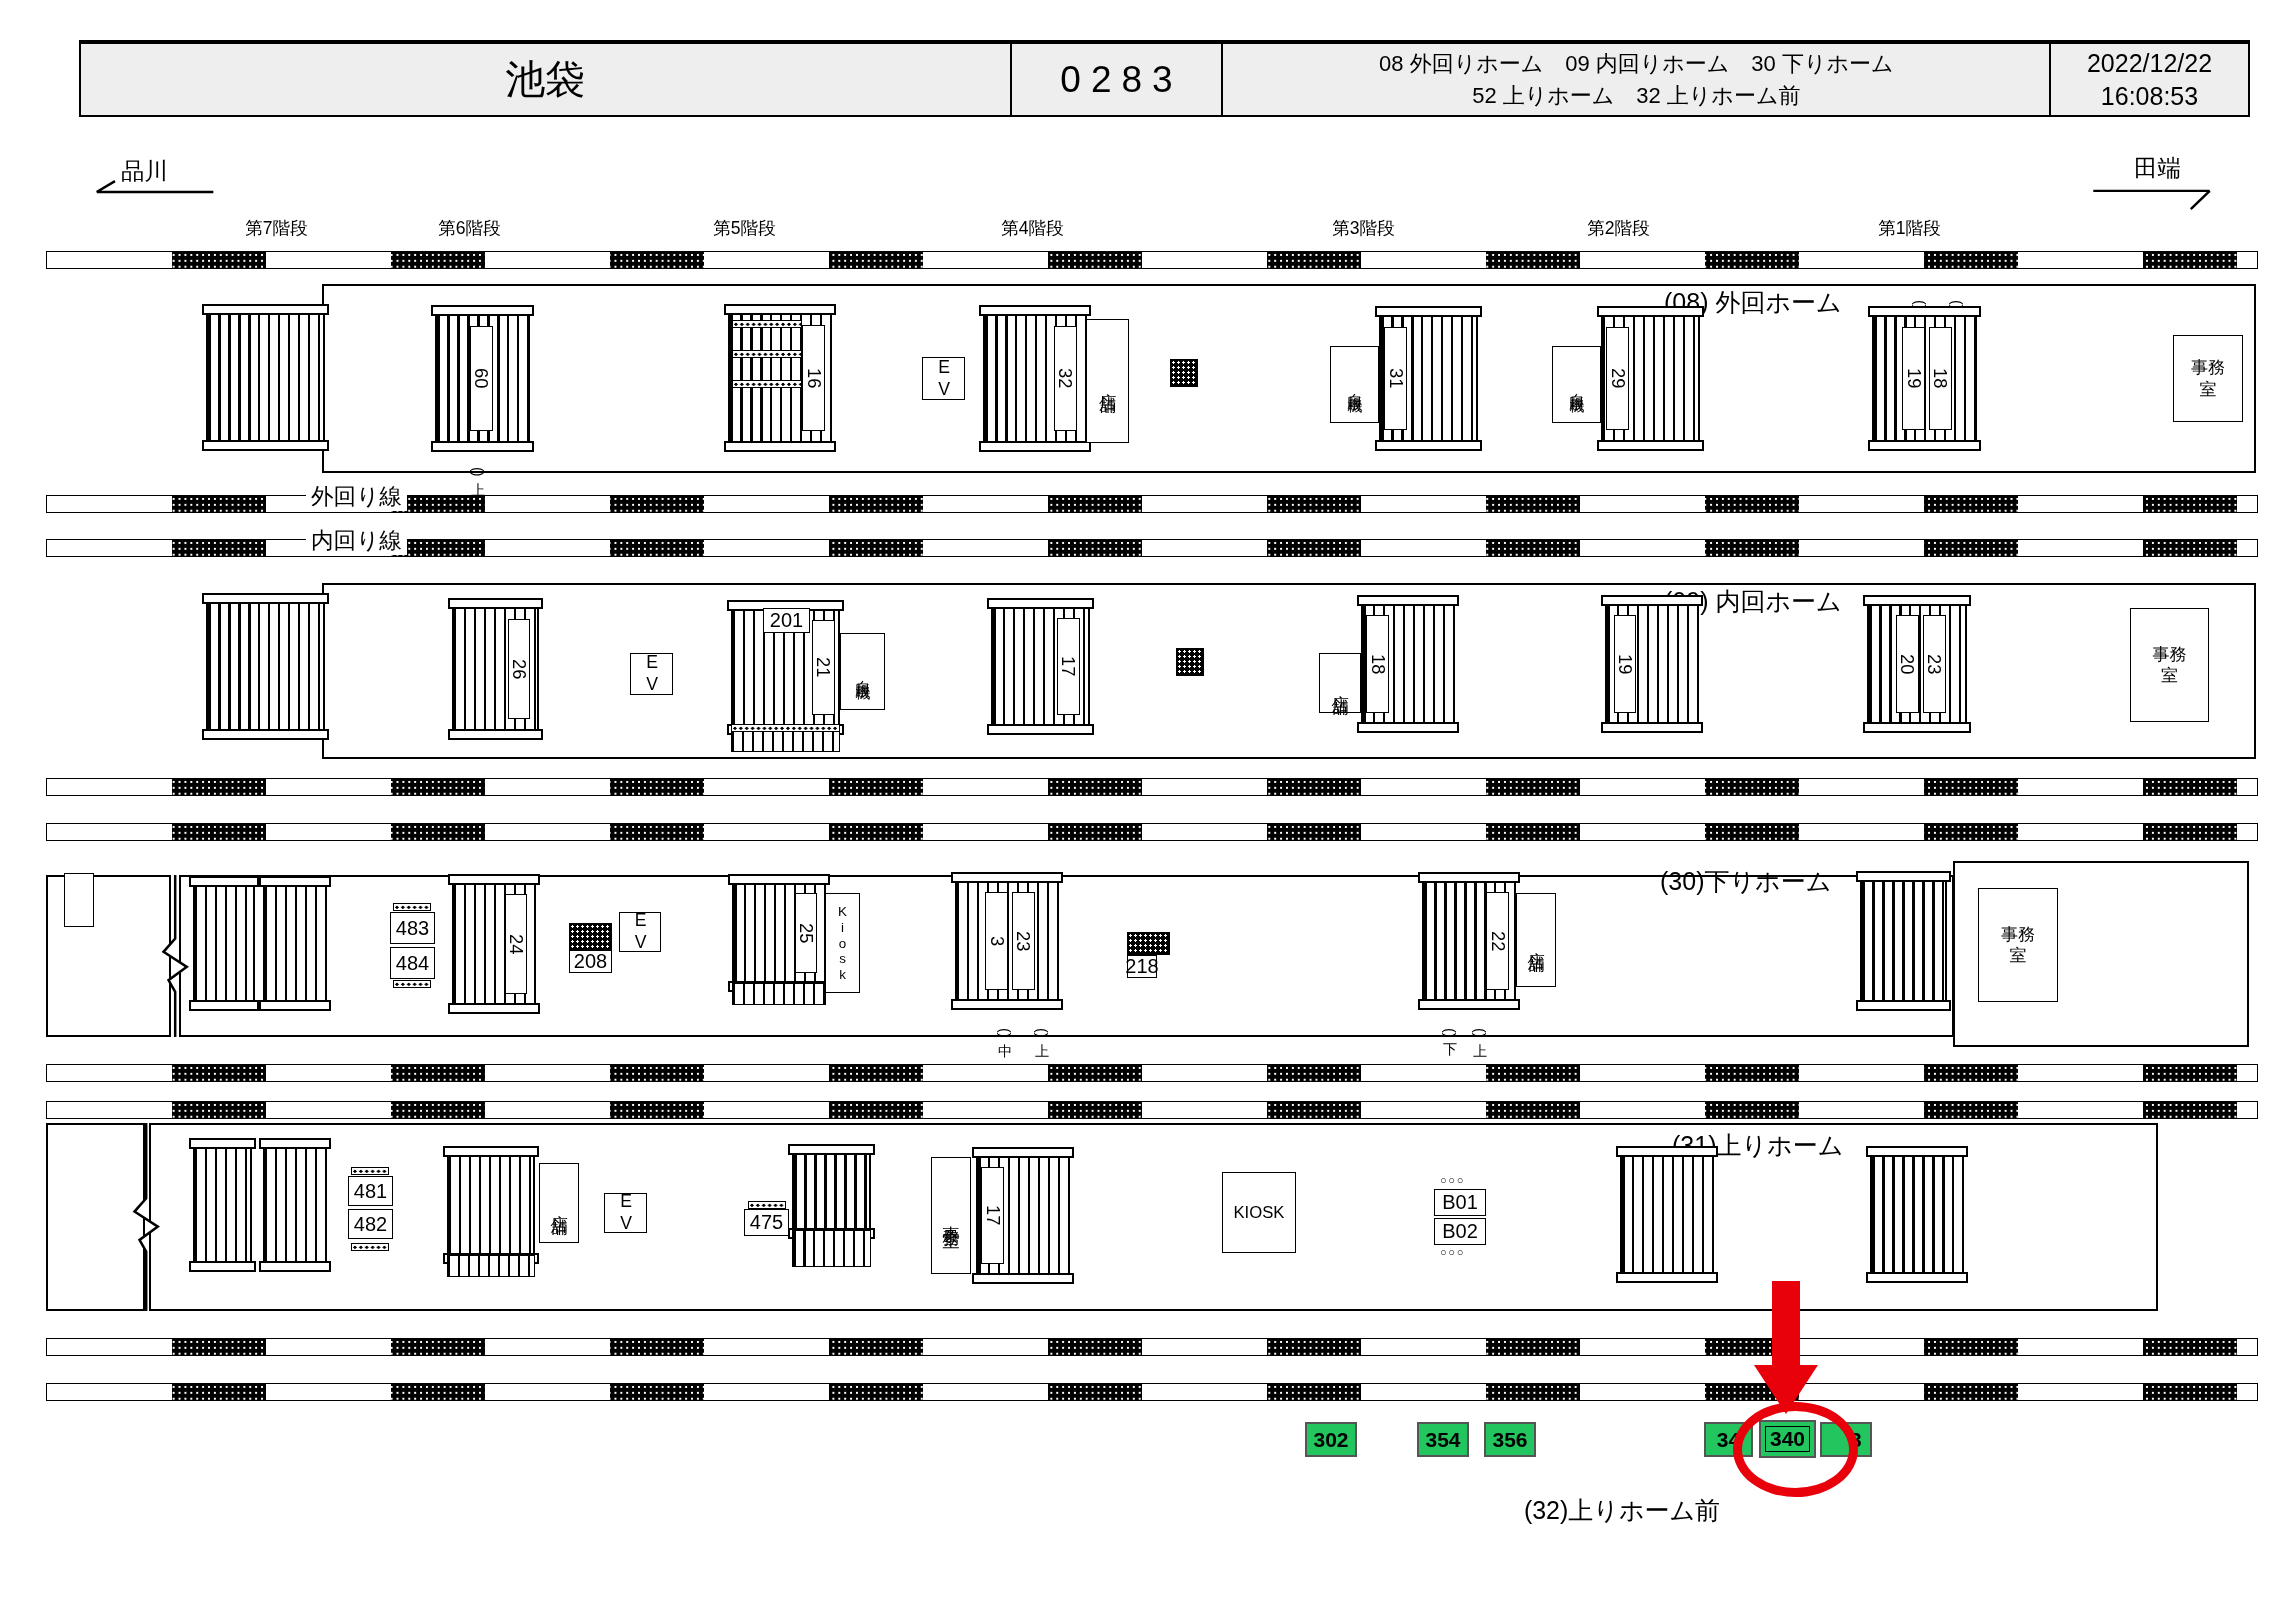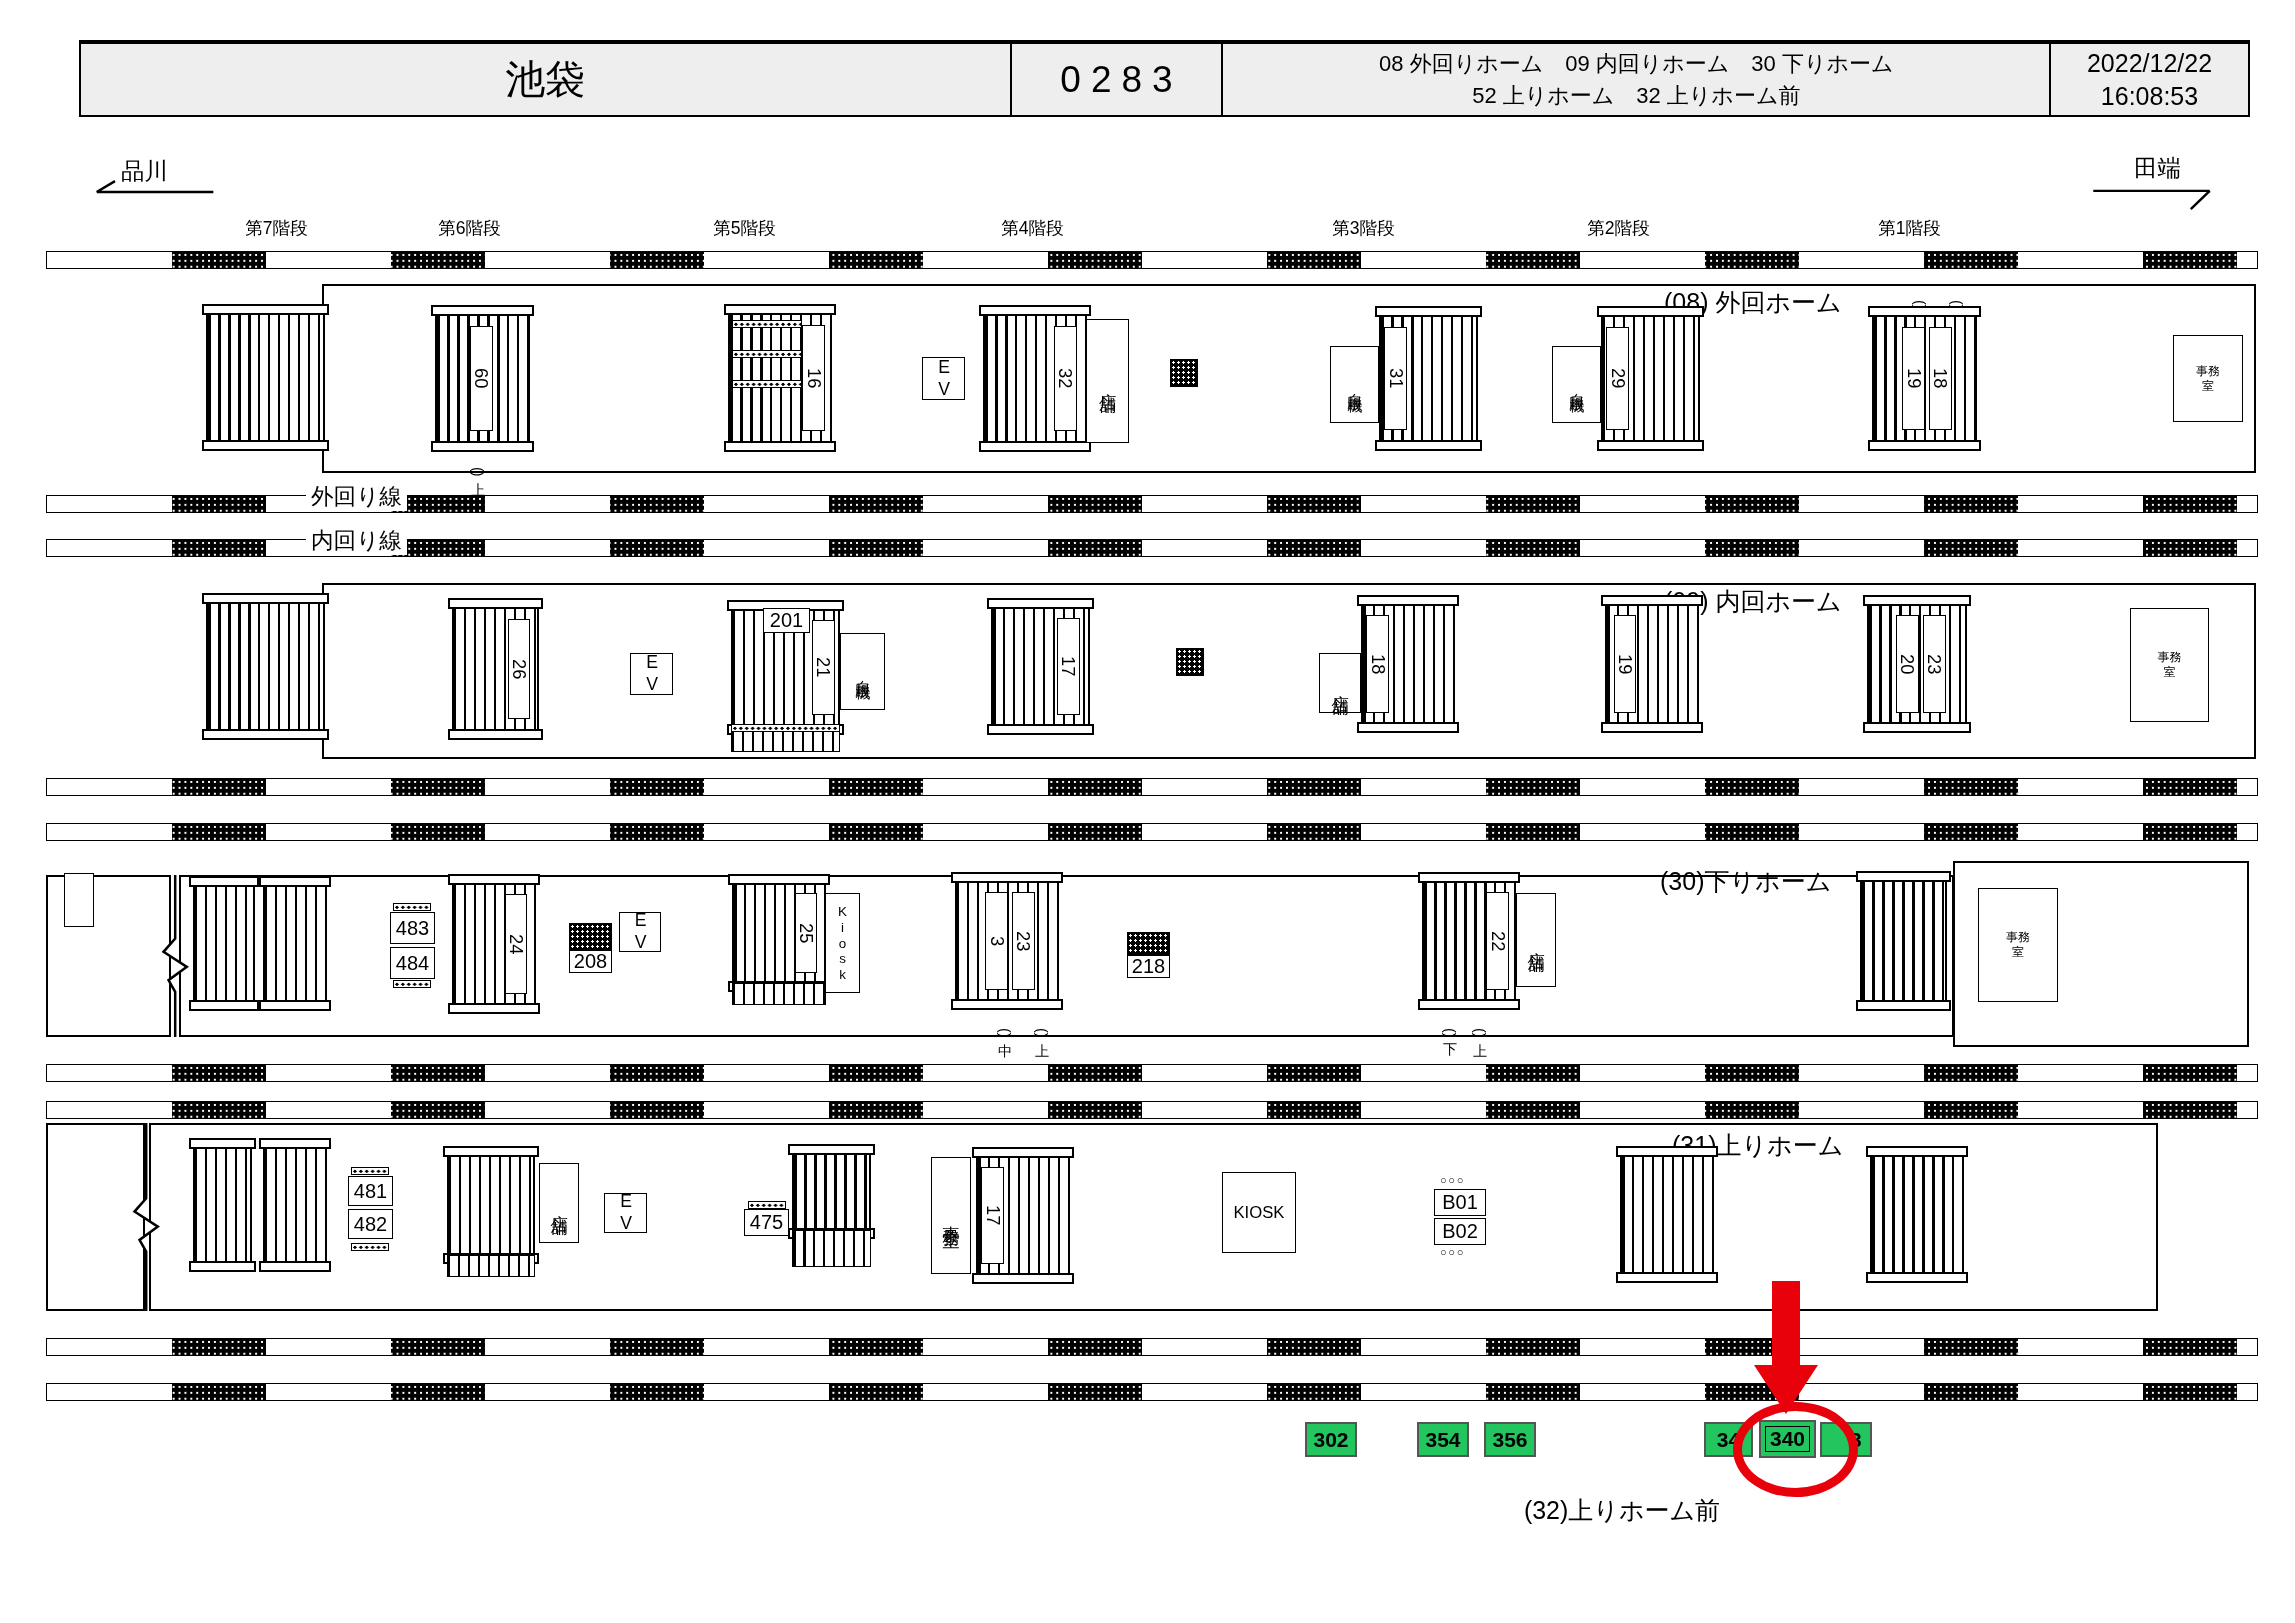--- a/index.html
+++ b/index.html
@@ -38,21 +38,21 @@
     display:flex;align-items:center;justify-content:center;writing-mode:vertical-rl;font-size:18.4px;box-sizing:border-box;}
   .escstrip{position:absolute;border:1.7px solid #000;box-sizing:border-box;
     background-image:repeating-linear-gradient(90deg,#000 0 2.5px,#fff 2.5px 10px);}
   .dotrow{position:absolute;height:7.5px;border:0.8px solid #000;box-sizing:border-box;background-color:#fff;
     background-image:radial-gradient(circle,#000 1.5px,rgba(0,0,0,0) 1.7px);background-size:5.9px 6.7px;}
   
   .bx{position:absolute;border:1.7px solid #000;background:#fff;box-sizing:border-box;
     display:flex;align-items:center;justify-content:center;}
   .vtext{writing-mode:vertical-rl;text-orientation:upright;font-size:17.6px;letter-spacing:2.5px;}
   .evbox{writing-mode:vertical-rl;text-orientation:upright;font-size:17.6px;letter-spacing:1.7px;}
-  .office2{font-size:12px;text-align:center;line-height:1.25;font-family:Liberation Serif, serif;}
+  .office2{font-size:17px;text-align:center;line-height:1.25;font-family:Liberation Serif, serif;}
   .esc{position:absolute;border:1.7px solid #000;background:#fff;display:flex;align-items:center;
     justify-content:center;font-size:20px;box-sizing:border-box;}
   .hatch{position:absolute;border:1.7px solid #000;box-sizing:border-box;
     background-image:radial-gradient(circle,#fff 1.1px,#000 1.3px);background-size:5px 5px;}
   .vtag{position:absolute;writing-mode:vertical-rl;font-size:14.2px;line-height:1;height:47px;text-align:center;}
   .ptitle{position:absolute;font-size:25px;}
   .circ{position:absolute;font-size:11px;letter-spacing:1.7px;}
   
   .num-box{position:absolute;width:52px;height:35px;border:2.5px solid #555;background:#22c55e;
     display:flex;align-items:center;justify-content:center;font-size:21px;box-sizing:border-box;font-weight:bold;}
@@ -217,21 +217,21 @@
   </div>
   <div class="escstrip" style="left:732px;top:983px;width:94px;height:22px;"></div>
   <div class="bx vtext" style="left:825px;top:893px;width:35px;height:100px;font-size:13.4px;letter-spacing:0.8px;">Kiosk</div>
   <div class="stairs" style="left:955px;top:881px;width:104px;height:120px;">
     <div class="snum" style="left:28.4px;">3</div>
     <div class="snum" style="left:55px;">23</div>
   </div>
   <div class="vtag" style="left:998px;top:1009px;">(中)</div>
   <div class="vtag" style="left:1035px;top:1009px;">(上)</div>
   <div class="hatch" style="left:1127px;top:932px;width:43px;height:23.4px;"></div>
-  <div class="esc" style="left:1127px;top:955px;width:43px;height:23.4px;">218</div>
+  <div class="esc" style="left:1127px;top:955px;width:30px;height:23.4px;">218</div>
   <div class="stairs" style="left:1422px;top:881px;width:94px;height:120px;">
     <div class="snum" style="right:5px;">22</div>
   </div>
   <div class="bx vtext" style="left:1516px;top:893px;width:40px;height:94px;">店舗</div>
   <div class="vtag" style="left:1443px;top:1009px;">(下)</div>
   <div class="vtag" style="left:1473px;top:1009px;">(上)</div>
   <div class="stairs" style="left:1860px;top:880px;width:87px;height:122px;"></div>
   <div class="bx office2" style="left:1978px;top:888px;width:80px;height:114px;">
     <div>
       <div>事務</div>

